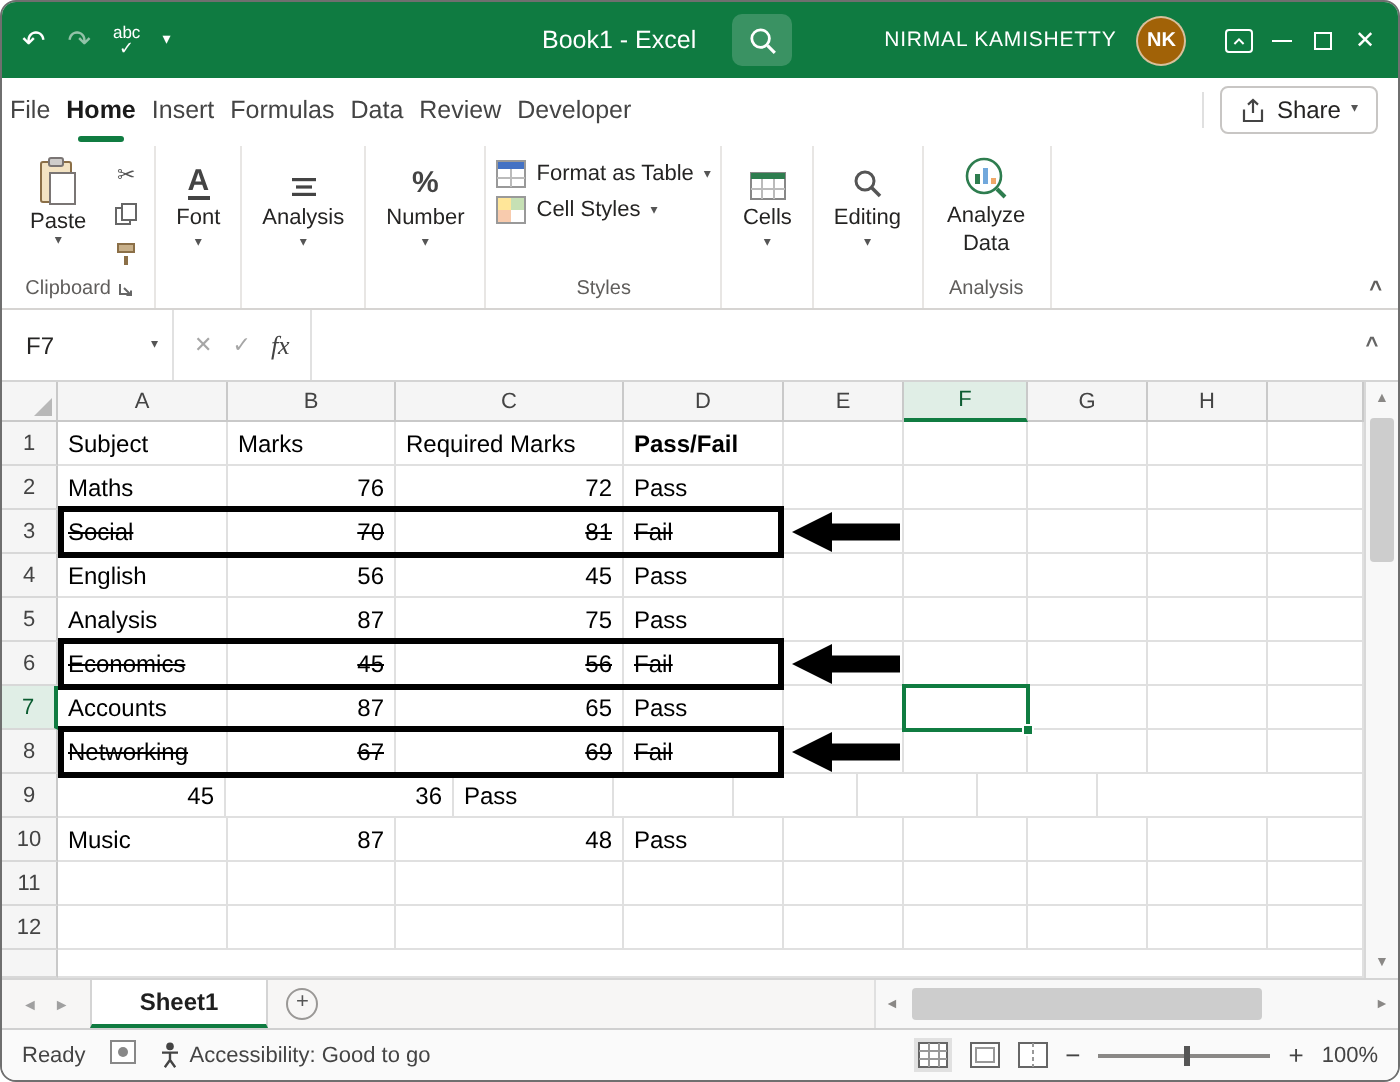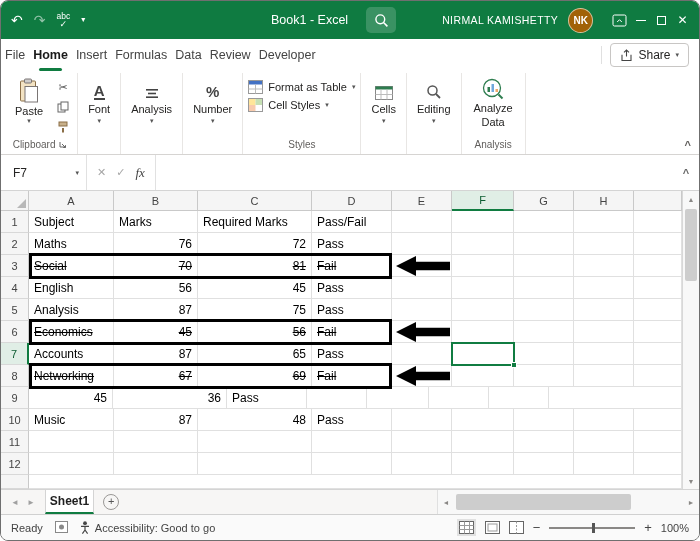--- a/index.html
+++ b/index.html
@@ -99,21 +99,21 @@
   
   .vscroll { width:17px; flex:0 0 auto; background:#f8f8f8; border-left:1px solid #d8d8d8; position:relative; }
   .vs-arrow { height:16px; display:flex; align-items:center; justify-content:center; font-size:7px; color:#8a8886; }
   .vs-arrow.bottom { position:absolute; bottom:0; left:0; right:0; }
   .vs-thumb { position:absolute; left:2px; right:2px; top:18px; height:72px; background:#cdcdcd; border-radius:2px; }
 
   
   .sheetbar { height:25px; flex:0 0 auto; background:#f7f6f5; border-top:1px solid #d4d4d4; display:flex; align-items:stretch; }
   .snav { display:flex; align-items:center; gap:8px; padding:0 10px; color:#a0a0a0; font-size:8px; }
   .sheettab { background:#fff; border-left:1px solid #d4d4d4; border-right:1px solid #d4d4d4; border-bottom:2px solid #107C41;
-              display:flex; align-items:center; padding:0 4px; font-size:12px; font-weight:bold; color:#1f1f1f; }
+              display:flex; align-items:center; padding:0 24px; font-size:12px; font-weight:bold; color:#1f1f1f; }
   .addsheet { width:16px; height:16px; border-radius:50%; border:1px solid #9a9896; color:#555; font-size:11px; line-height:13px;
               text-align:center; margin:auto 9px; }
   .hscroll { margin-left:auto; width:262px; background:#f8f8f8; border-left:1px solid #e0e0e0; display:flex; align-items:center; position:relative; }
   .hs-arrow { width:16px; text-align:center; font-size:7px; color:#8a8886; }
   .hs-thumb { position:absolute; left:18px; top:4px; height:16px; width:175px; background:#cdcdcd; border-radius:2px; }
   .hs-arrow.right { margin-left:auto; }
 
   
   .statusbar { height:26px; flex:0 0 auto; background:#fafafa; border-top:1px solid #d0d0d0; display:flex; align-items:center;
                font-size:11px; color:#444; padding:0 10px; gap:12px; }
@@ -357,21 +357,21 @@
           <div class="chead" style="width: 60px;">G</div>
           <div class="chead" style="width: 60px;">H</div>
           <div class="chead fill"></div>
         </div>
       <div id="rows-layer">
           <div class="grow">
             <div class="rownum">1</div>
             <div class="cell" style="width: 85px;">Subject</div>
             <div class="cell" style="width: 84px;">Marks</div>
             <div class="cell" style="width: 114px;">Required Marks</div>
-            <div class="cell" style="width: 80px;">Pass/Fail</div>
+            <div class="cell" style="width: 80px; font-weight: bold;">Pass/Fail</div>
             <div class="cell" style="width: 60px;"></div>
             <div class="cell" style="width: 62px;"></div>
             <div class="cell" style="width: 60px;"></div>
             <div class="cell" style="width: 60px;"></div>
             <div class="cell fill"></div>
           </div>
           <div class="grow">
             <div class="rownum">2</div>
             <div class="cell" style="width: 85px;">Maths</div>
             <div class="cell num" style="width: 84px;">76</div>

